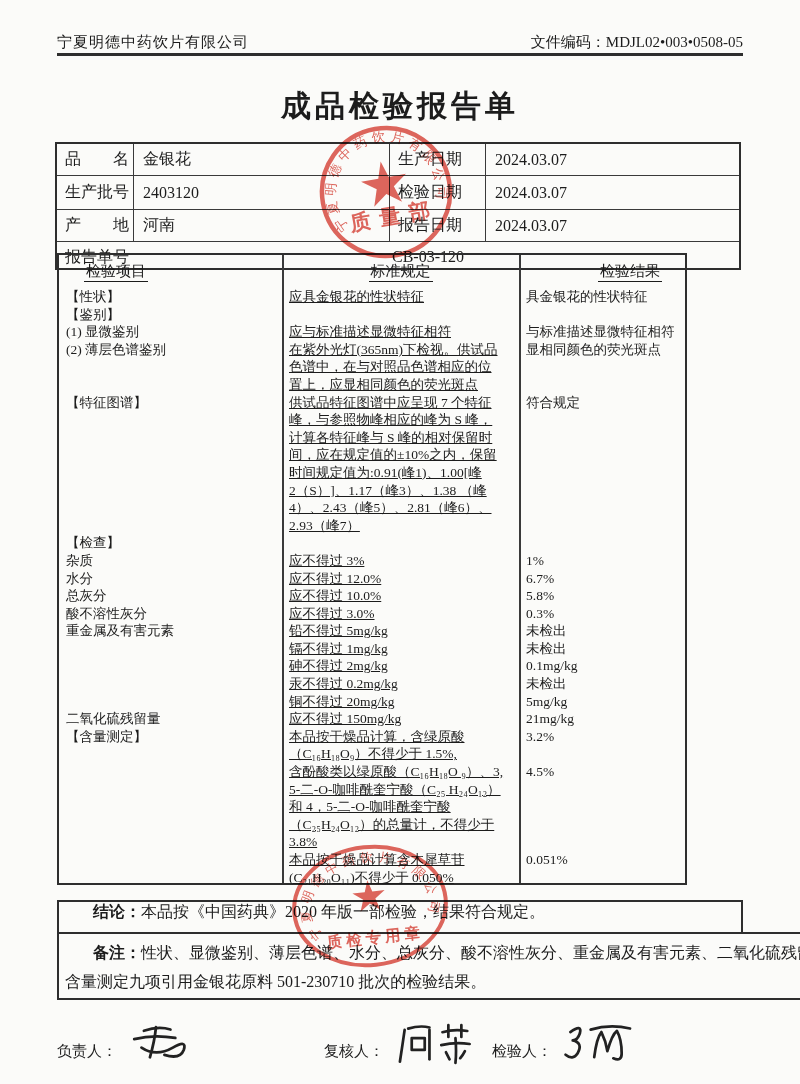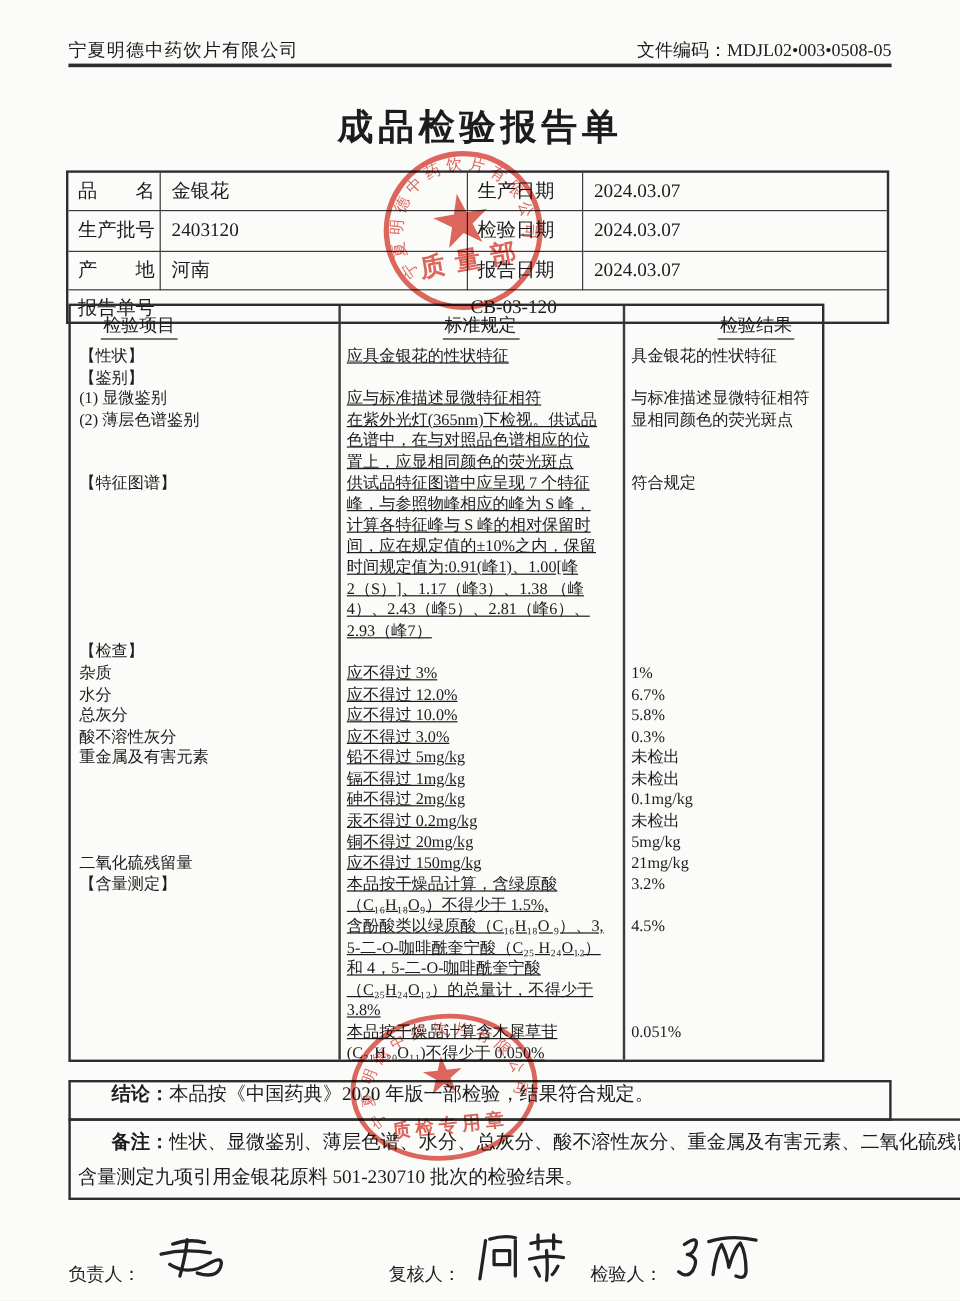--- a/index.html
+++ b/index.html
@@ -48,21 +48,21 @@
   
   .concl{position:absolute;left:57px;top:900px;width:686px;height:34px;
     border:2px solid var(--line);box-sizing:border-box;display:flex;
     font-size:16px;padding:0 6px;text-indent:28px;}
   .remark{position:absolute;left:57px;top:932px;width:788px;height:68px;
     border:2px solid var(--line);box-sizing:border-box;font-size:16px;
     padding:4px 8px 0 6px;line-height:29px;text-indent:28px;}
   .blbl{font-weight:bold;}
 
   
-  .sig{position:absolute;top:1016px;height:56px;display:flex;align-items:flex-end;}
+  .sig{position:absolute;top:1016px;height:56px;display:flex;align-items:center;}
   .sig .lbl{font-size:15px;margin-top:14px;white-space:nowrap;}
   .sig svg{margin-left:10px;}
   .sig-1{left:57px;} .sig-2{left:288px;margin-left:36px;} .sig-3{left:492px;}
   .sigpath{fill:none;stroke:#222;stroke-width:2.3;stroke-linecap:round;stroke-linejoin:round;}
 
   
   .stamp{position:absolute;mix-blend-mode:multiply;opacity:.82;pointer-events:none;}
   .stamp-round{left:306px;top:112px;}
   .stamp-oval{left:280px;top:831px;}
   .stamp text{font-family:"Liberation Serif","DejaVu Serif",serif;}

